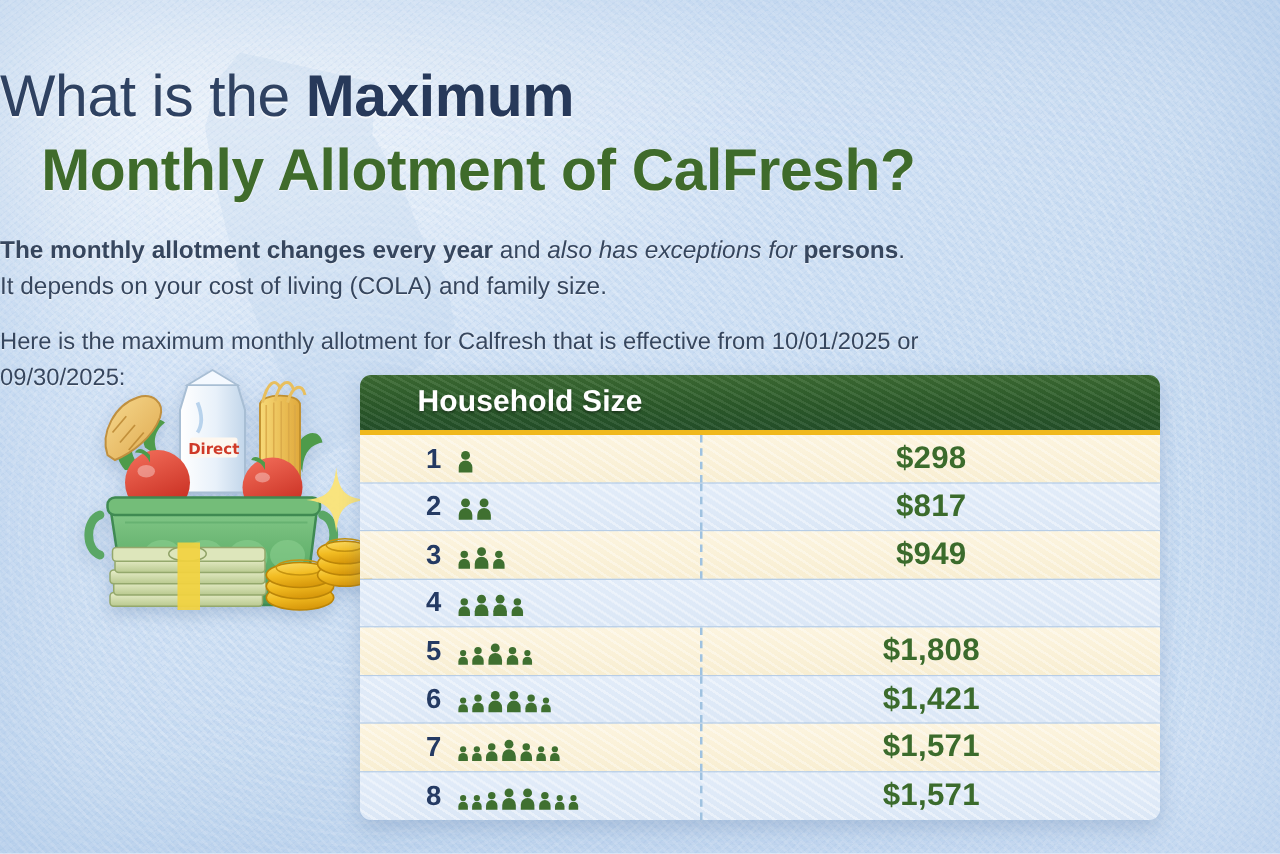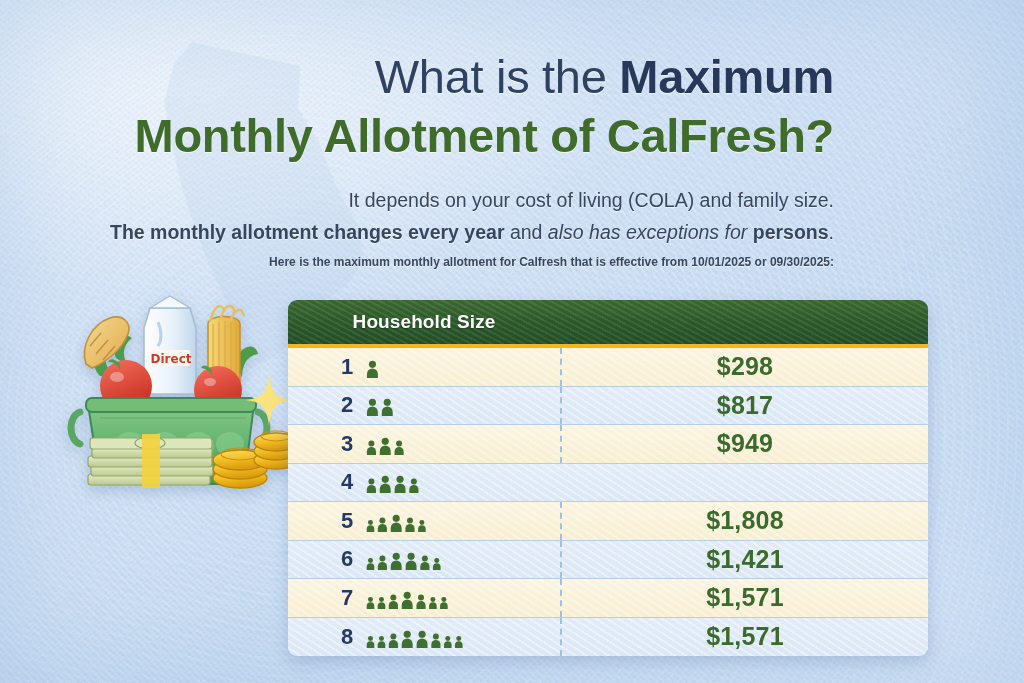--- a/index.html
+++ b/index.html
@@ -40,21 +40,21 @@
   #ca-map {
     position:absolute;
     left:150px; top:36px;
     width:230px; height:330px;
     opacity:.30;
     pointer-events:none;
   }
   #ca-map svg { width:100%; height:100%; display:block; }
 
   
-  #headings { position:absolute; left:0; top:0; width:834px; text-align:right; }
+  #headings { position:absolute; left:0; top:0; width:834px; text-align:left; }
 
   .title-line { line-height:1.06; letter-spacing:-.3px; }
 
   #title-1 {
     margin-top:52px;
     font-size:47px;
     color:#2f4262;
     text-shadow:0 1px 1px rgba(255,255,255,.8);
   }
   #title-1 .bold { font-weight:bold; color:#27395a; }
@@ -65,21 +65,21 @@
     font-weight:bold;
     color:#3f6b2b;
     text-shadow:0 1px 1px rgba(255,255,255,.75);
     padding-left:33px;
   }
 
   #sub { margin-top:25px; color:#36465e; }
   .sub-line { line-height:1.52; text-shadow:0 1px 1px rgba(255,255,255,.7); }
   #sub-1 { font-size:19.5px; }
   #sub-2 { font-size:19.5px; margin-top:3px; }
-  #sub-3 { font-size:12px; margin-top:5px;font-weight:bold; }
+  #sub-3 { font-size:19px; margin-top:15px; }
   .b  { font-weight:bold; }
   .i  { font-style:italic; }
 
   
   #illus { position:absolute; left:58px; top:288px; width:240px; height:235px; }
   #illus svg { width:100%; height:100%; display:block;
                filter:drop-shadow(0 5px 7px rgba(70,105,150,.28)); }
 
   #sparkle { position:absolute; left:243px; top:372px; width:52px; height:56px; pointer-events:none; }
   #sparkle svg { width:100%; height:100%; display:block; }
@@ -98,21 +98,21 @@
     display:flex;
     height:48px;
     background:
       repeating-linear-gradient(28deg, rgba(255,255,255,.07) 0 2px, rgba(0,0,0,.04) 2px 5px),
       linear-gradient(180deg,#3c6b33 0%,#2c5a2a 55%,#24502a 100%);
     border-bottom:4px solid #f0b81c;
   }
   .th {
     display:flex; align-items:center; justify-content:center;
     color:#ffffff;
-    font-size:19px;
+    font-size:24px;
     font-weight:bold;
     letter-spacing:.1px;
     text-shadow:0 1px 2px rgba(0,0,0,.35);
   }
   .col-a { width:272px; }
   .col-b { flex:1; border-left:1px solid rgba(255,255,255,.35); }
 
   .trow { display:flex; height:38.5px; border-bottom:1px solid #b7cde6; position:relative; }
   .trow:last-child { border-bottom:none; }
   .trow.cream {
@@ -167,23 +167,23 @@
                L46 196 L32 152 L22 110 L14 66 L24 28 Z" fill="#b9d0ea" opacity="0.85"></path>
     </svg>
   </div>
 
   <div id="headings">
     <div id="title-1" class="title-line"><span>What is the </span><span class="bold">Maximum</span></div>
 
     <div id="title-2" class="title-line">Monthly Allotment of CalFresh?</div>
 
     <div id="sub">
+      <div id="sub-2" class="sub-line"><span class="b">The monthly allotment changes every year</span><span> and </span><span class="i">also has exceptions for</span><span class="b"> persons</span><span>.</span></div>
+
       <div id="sub-1" class="sub-line">It depends on your cost of living (COLA) and family size.</div>
-
-      <div id="sub-2" class="sub-line"><span class="b">The monthly allotment changes every year</span><span> and </span><span class="i">also has exceptions for</span><span class="b"> persons</span><span>.</span></div>
 
       <div id="sub-3" class="sub-line">Here is the maximum monthly allotment for Calfresh that is effective from 10/01/2025 or 09/30/2025:</div>
     </div>
   </div>
 
   <div id="illus">
     <svg viewBox="0 0 240 235" xmlns="http://www.w3.org/2000/svg">
       <defs>
         <linearGradient id="gBasket" x1="0" y1="0" x2="0" y2="1">
           <stop offset="0%" stop-color="#86c98a"></stop>

